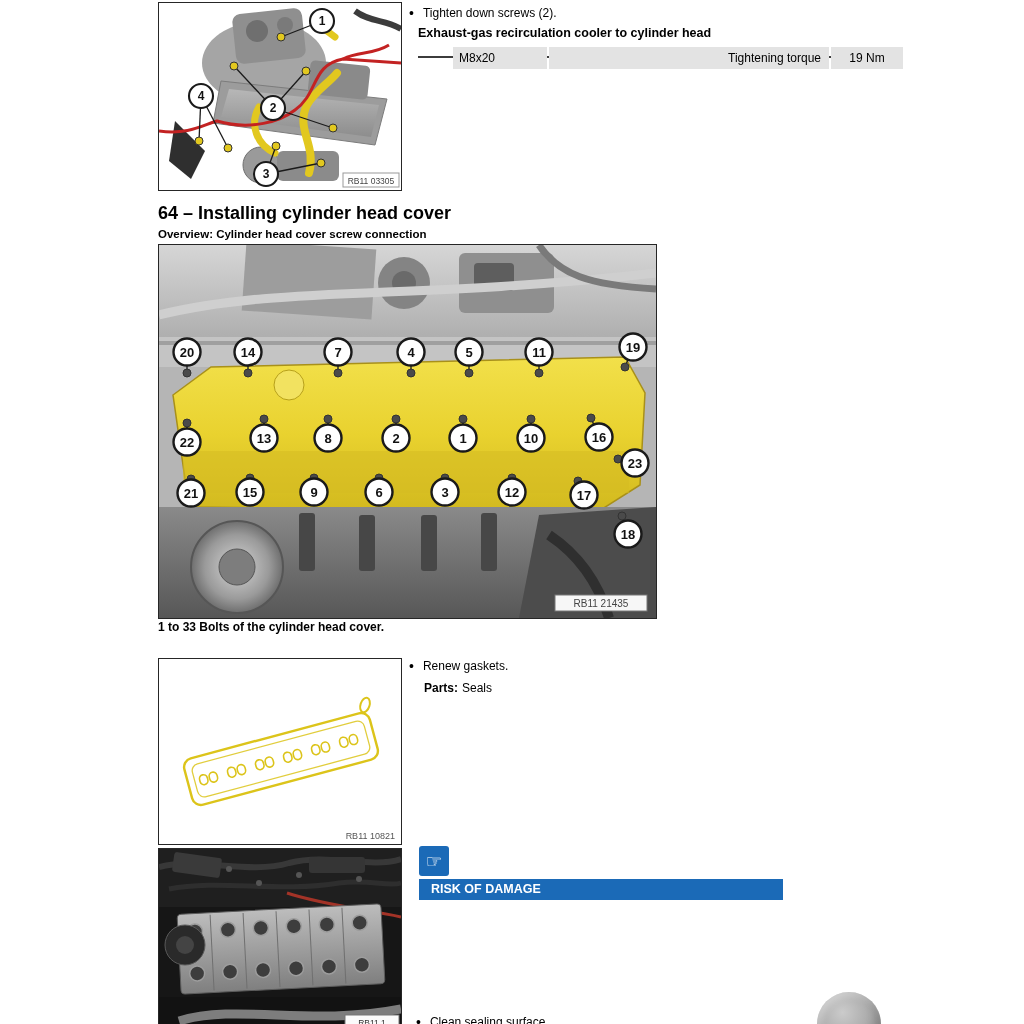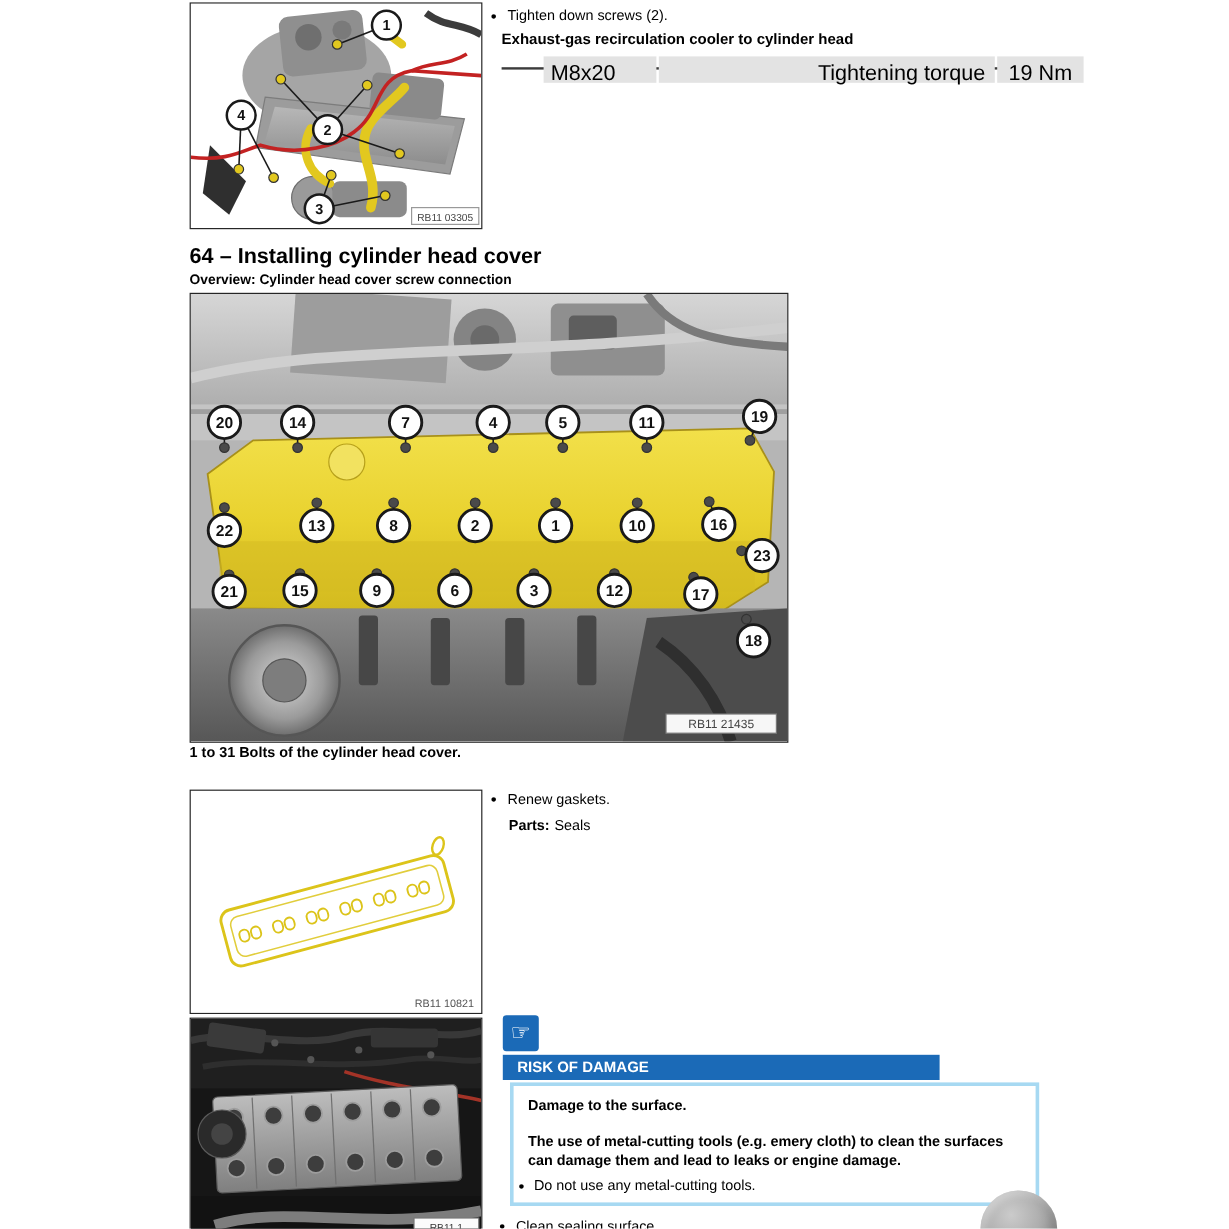--- a/index.html
+++ b/index.html
@@ -13,21 +13,21 @@
   #fig-photo{left:158px;top:848px;width:242px;height:200px;}
   .fig svg{position:absolute;left:0;top:0;}
 
   .bullet-row{position:absolute;display:flex;align-items:flex-start;font-size:12px;line-height:15px;}
   .bullet-row .dot::before{content:"\2022";font-size:14px;line-height:15px;}
   .bullet-row .dot{margin-right:9px;}
 
   #bullet-tighten{left:409px;top:6px;}
   #tbl-title{left:418px;top:26px;width:450px;font-size:12.5px;font-weight:bold;
              border-bottom:2px solid #3c3c3c;padding-bottom:16px;}
-  #tbl-row{left:418px;top:47px;width:450px;display:flex;gap:2px;font-size:18px;padding-left:35px;}
+  #tbl-row{left:418px;top:47px;width:450px;display:flex;gap:2px;font-size:12px;padding-left:35px;}
   #tbl-row .cell{background:#e3e3e3;padding:4px 6px;box-sizing:border-box;height:22px;}
   #tbl-row .c1{width:94px;}
   #tbl-row .c2{flex:1;text-align:right;padding-right:8px;}
   #tbl-row .c3{width:72px;text-align:center;}
 
   #heading-64{left:158px;top:203px;font-size:18px;font-weight:bold;}
   #overview-label{left:158px;top:228px;font-size:11.5px;font-weight:bold;}
   #caption-bolts{left:158px;top:620px;font-size:12px;font-weight:bold;}
 
   #bullet-renew{left:409px;top:659px;}
@@ -270,21 +270,21 @@
         <text x="28" y="107" dy="0.36em" class="callout-num" font-size="13">20</text>
         <circle cx="32" cy="248" r="13.5" class="callout-circle" stroke-width="2.4"></circle>
         <text x="32" y="248" dy="0.36em" class="callout-num" font-size="13">21</text>
         <circle cx="28" cy="197" r="13.5" class="callout-circle" stroke-width="2.4"></circle>
         <text x="28" y="197" dy="0.36em" class="callout-num" font-size="13">22</text>
         <circle cx="476" cy="218" r="13.5" class="callout-circle" stroke-width="2.4"></circle>
         <text x="476" y="218" dy="0.36em" class="callout-num" font-size="13">23</text>
       </svg>
   </div>
 
-  <div id="caption-bolts" class="abs">1 to 31 Bolts of the cylinder head cover.</div>
+  <div id="caption-bolts" class="abs">1 to 33 Bolts of the cylinder head cover.</div>
 
   <div id="fig-gasket" class="fig">
     <svg width="242" height="185" viewBox="0 0 242 185">
       <rect width="242" height="185" fill="#ffffff"></rect>
       <g transform="rotate(-15 122 100)" stroke="#dcc41a" stroke-width="2.4" fill="none">
         <rect x="26" y="76" width="192" height="48" rx="9"></rect>
         <rect x="33" y="83" width="178" height="34" rx="7" stroke-width="1.3" opacity="0.85"></rect>
         <g stroke-width="1.6">
           <rect x="38" y="95" width="8" height="10" rx="4"></rect>
             <rect x="48" y="95" width="8" height="10" rx="4"></rect>
@@ -359,28 +359,20 @@
       <rect x="0" y="148" width="242" height="52" fill="#121212"></rect>
       <path d="M20,172 C80,154 150,178 242,160" stroke="#909090" stroke-width="9" fill="none" opacity="0.85"></path>
       <path d="M0,190 C60,180 140,196 242,184" stroke="#6a6a6a" stroke-width="6" fill="none" opacity="0.6"></path>
       <rect x="186" y="166" width="54" height="14" fill="#fbfbfb" stroke="#777"></rect>
       <text x="213" y="177" class="ref-text" font-size="8.5" fill="#333" text-anchor="middle">RB11 1</text>
     </svg>
   </div>
 
   <div id="risk-icon" class="abs">☞</div>
   <div id="risk-title" class="abs">RISK OF DAMAGE</div>
-  <div id="risk-body" class="abs">
-    <div class="risk-subject">Damage to the surface.</div>
-    <div class="risk-text">The use of metal-cutting tools (e.g. emery cloth) to clean the surfaces can damage them and lead to leaks or engine damage.</div>
-    <div class="risk-bullet">
-      <span class="dot"></span>
-      <span>Do not use any metal-cutting tools.</span>
-    </div>
-  </div>
 
   <div id="bullet-clean" class="bullet-row">
     <span class="dot"></span>
     <span>Clean sealing surface</span>
   </div>
 
   <div id="watermark" class="abs"></div>
 
 </div>
 

